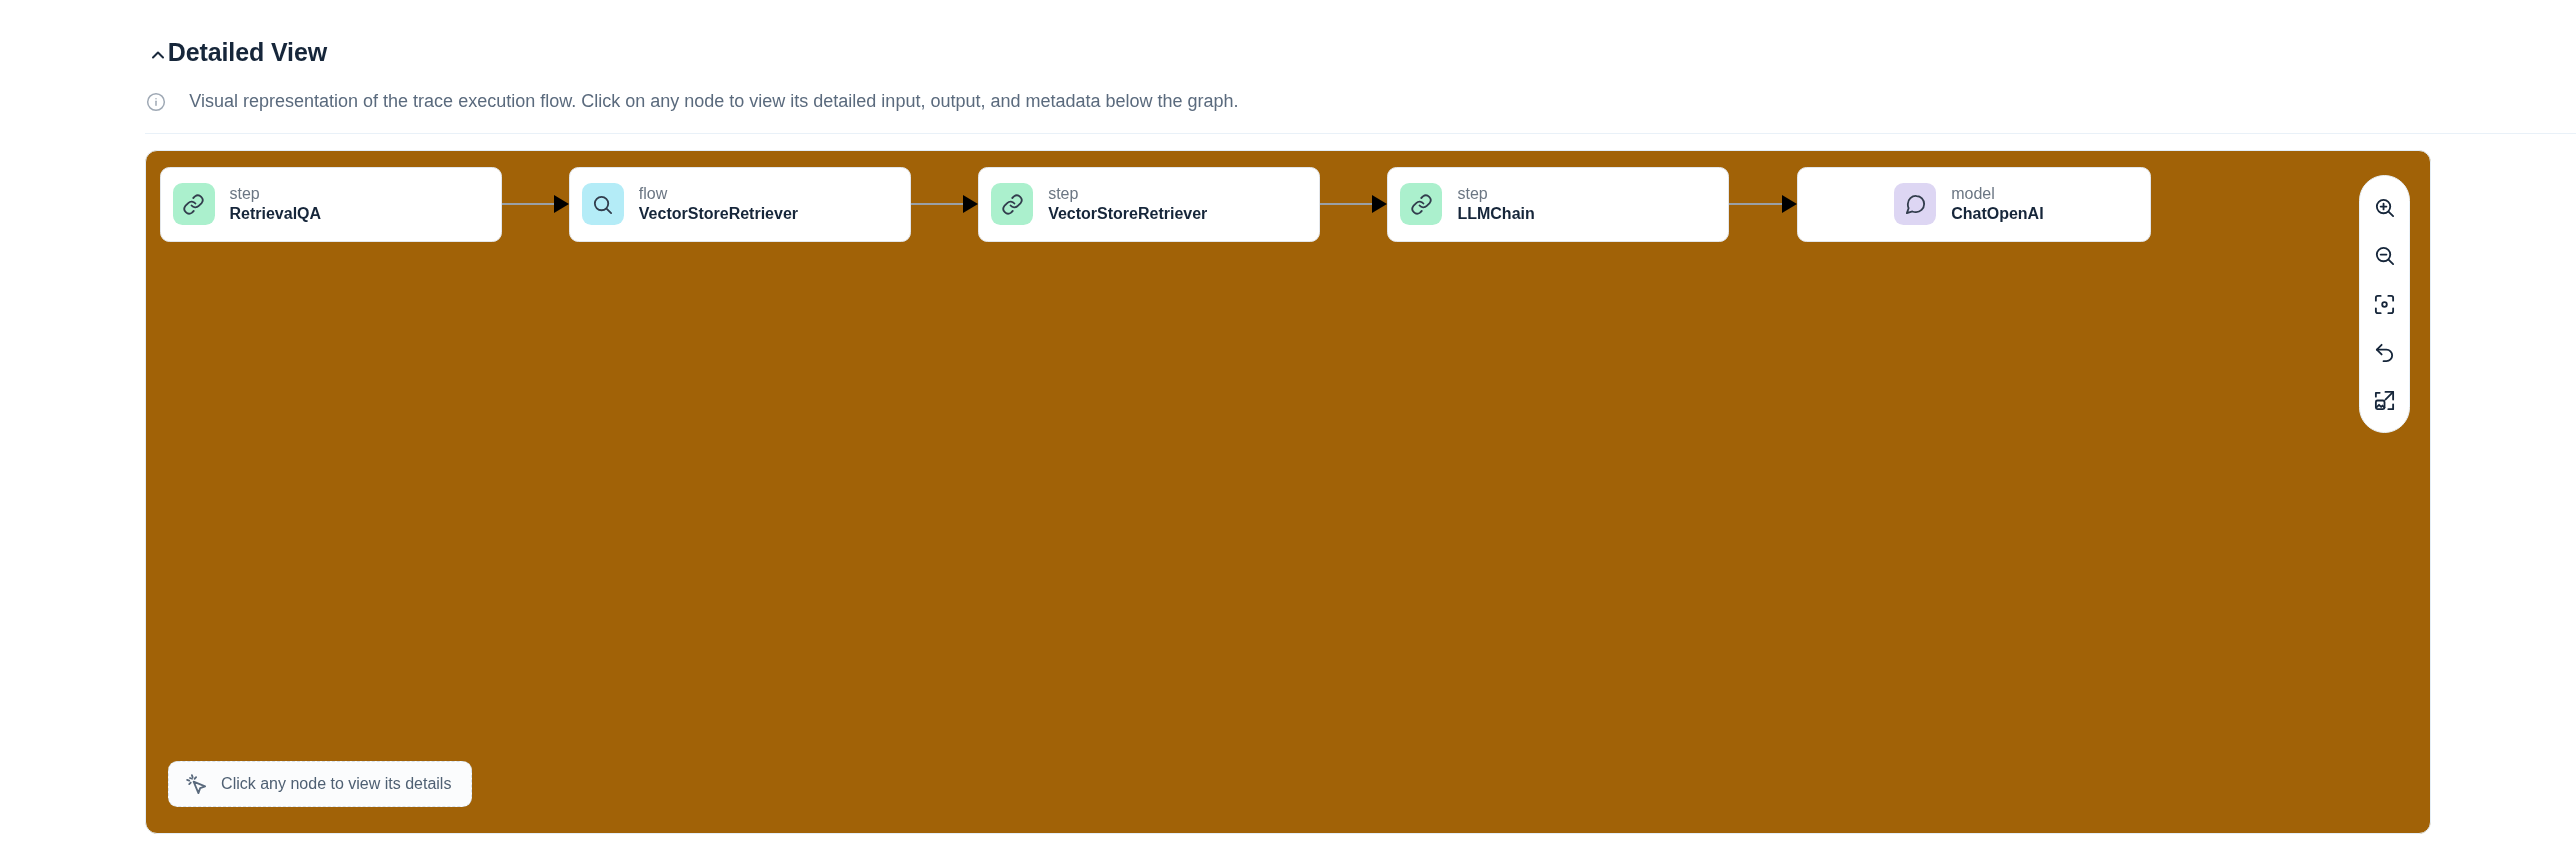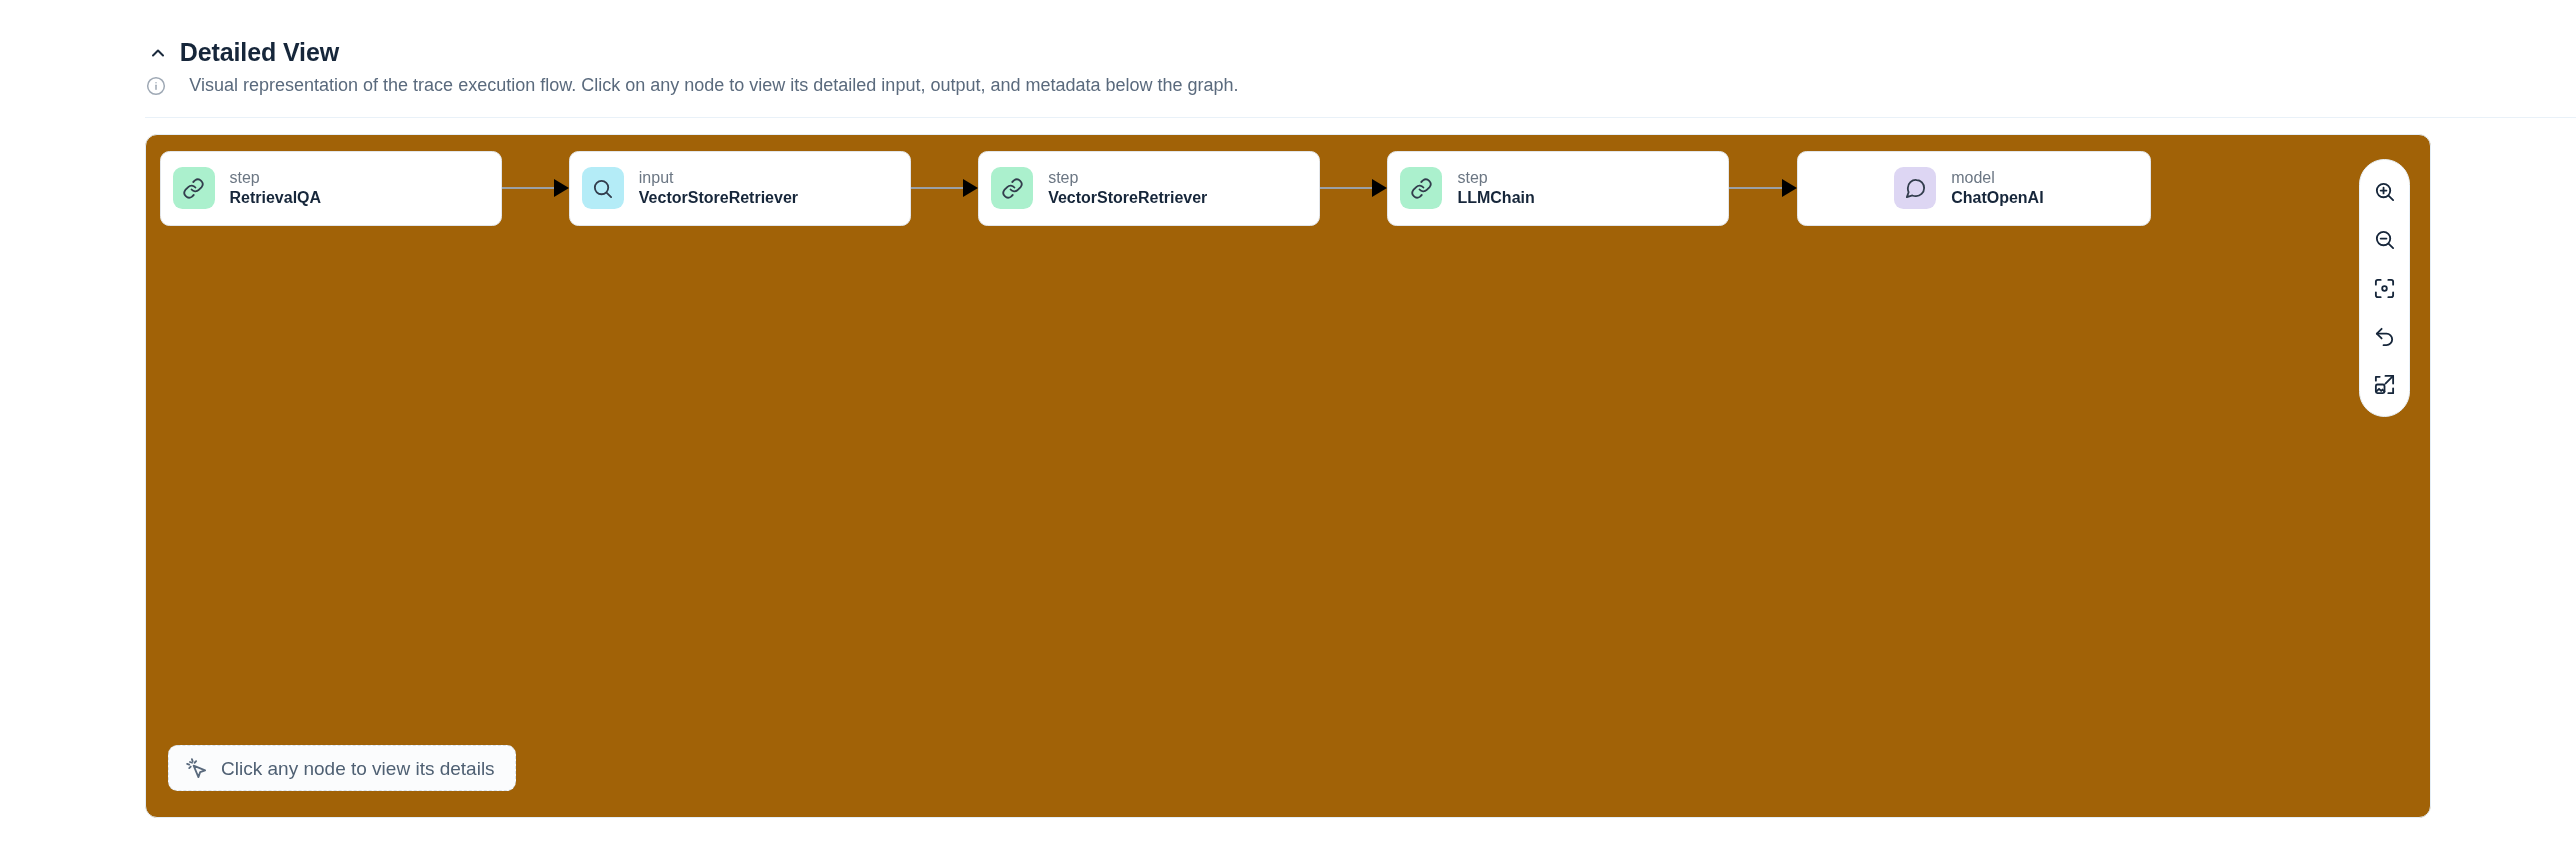--- a/index.html
+++ b/index.html
@@ -15,23 +15,23 @@
     height: 855px;
     overflow: hidden;
   }
 
   
   .header-wrap {
     padding: 40px 0 0 145px;
   }
   .title-row {
     display: flex;
-    align-items: center;
-    gap: 12px;
-    margin-bottom: 10px;
+    align-items: flex-end;
+    gap: 0;
+    margin-bottom: 26px;
   }
   .chevron-up-icon {
     width: 20px;
     height: 20px;
     display: inline-flex;
     align-items: center;
     justify-content: center;
     color: #1b2a3d;
     flex: 0 0 auto;
     margin-left: 2.7px;
@@ -208,21 +208,21 @@
   .hint-icon {
     width: 23px;
     height: 23px;
     display: inline-flex;
     align-items: center;
     justify-content: center;
     color: #5a6a7d;
     flex: 0 0 auto;
   }
   .hint-text {
-    font-size: 19px;
+    font-size: 16px;
     color: #4f6073;
     line-height: 1;
     white-space: nowrap;
   }
 </style>
 </head>
 <body>
 
 <div class="header-wrap">
   <div class="title-row">
@@ -267,21 +267,21 @@
           <div class="arrow" style="border-left-color: rgb(0, 0, 0);"></div>
         </div>
         <div class="node-card" style="width: 342px;">
           <div class="node-badge" style="background: rgb(180, 236, 247);">
             <svg width="23" height="23" viewBox="0 0 24 24" fill="none" stroke="currentColor" stroke-width="1.9" stroke-linecap="round" stroke-linejoin="round">
               <circle cx="11" cy="11" r="7"></circle>
               <line x1="16.2" y1="16.2" x2="21" y2="21"></line>
             </svg>
           </div>
           <div class="node-text">
-            <div class="node-kind">input</div>
+            <div class="node-kind">flow</div>
             <div class="node-name">VectorStoreRetriever</div>
           </div>
         </div>
         <div class="connector">
           <div class="line" style="width: 53px; background: rgb(154, 160, 166);"></div>
           <div class="arrow" style="border-left-color: rgb(0, 0, 0);"></div>
         </div>
         <div class="node-card" style="width: 342px;">
           <div class="node-badge" style="background: rgb(171, 240, 205);">
             <svg width="23" height="23" viewBox="0 0 24 24" fill="none" stroke="currentColor" stroke-width="1.9" stroke-linecap="round" stroke-linejoin="round">

